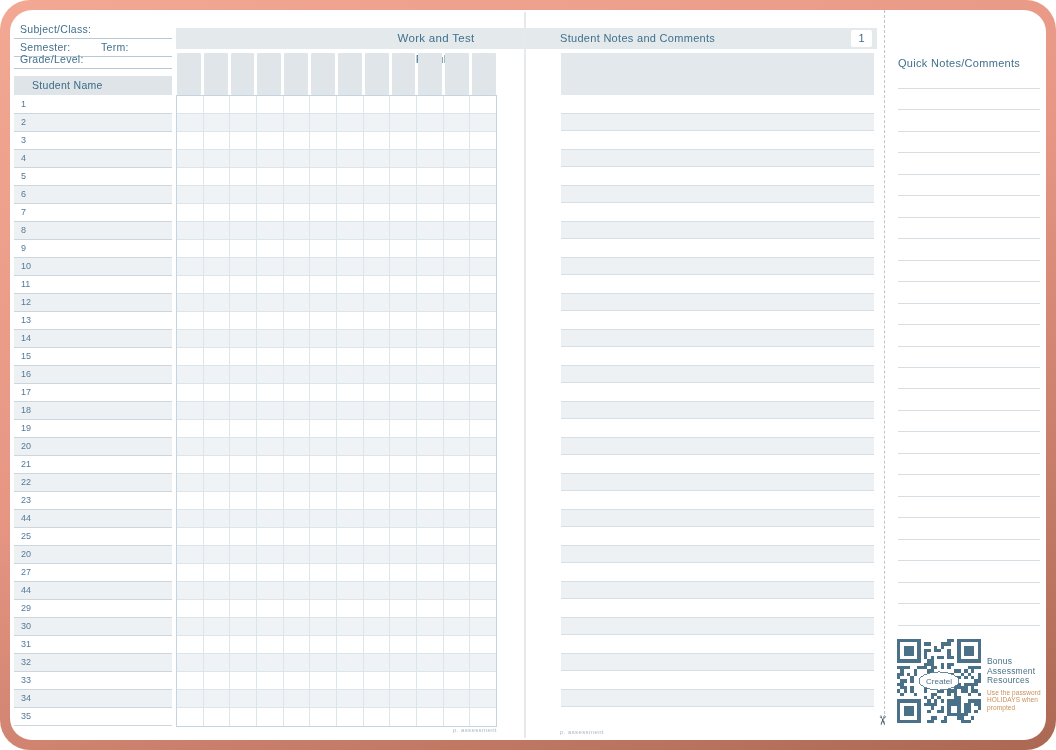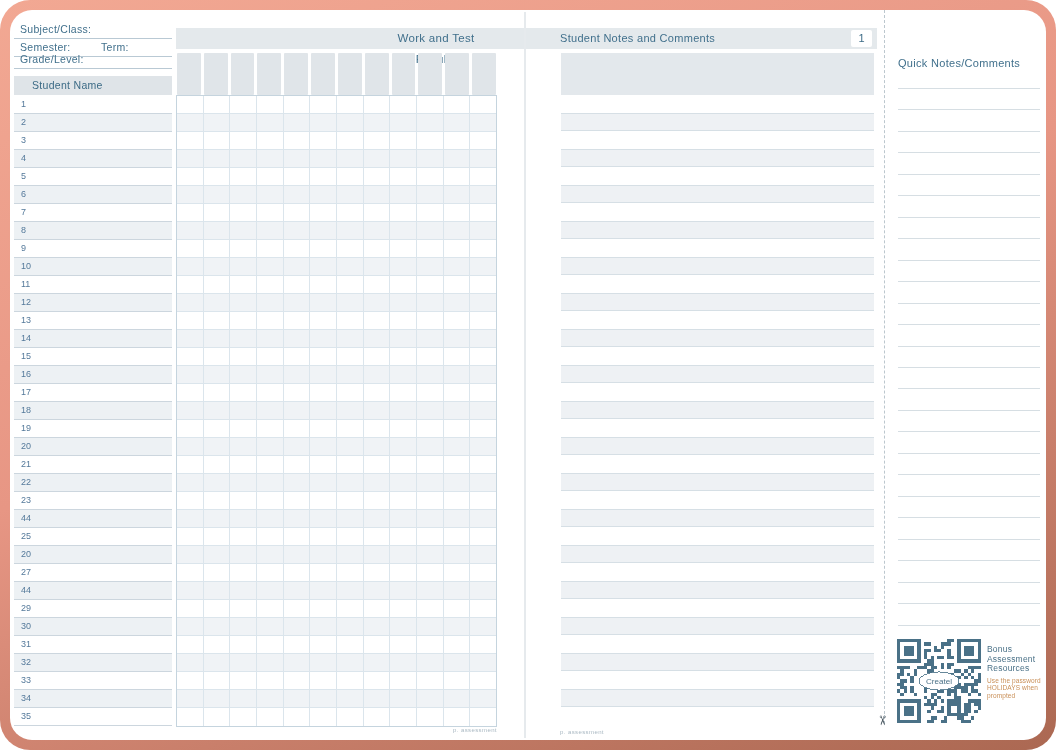--- a/index.html
+++ b/index.html
@@ -61,21 +61,21 @@
   .cutline{position:absolute;left:874px;top:0;height:714px;width:0;border-left:1px dashed #bcc7ce;}
   .scissors{position:absolute;left:867px;top:703px;font-size:13px;color:#44525c;
             transform:rotate(90deg);}
   .quick{position:absolute;left:886px;top:0;width:144px;height:730px;}
   .quick-title{position:absolute;left:2px;top:47px;font-size:11px;color:#41708c;letter-spacing:.3px;}
   .qline{position:absolute;left:2px;width:142px;height:1px;background:#d6dee3;}
 
   
   .qr-row{position:absolute;left:887px;top:629px;display:flex;align-items:flex-start;}
   .qr-svg{width:84px;height:84px;display:block;}
-  .qr-text{margin-left:6px;width:64px;padding-top:6px;}
+  .qr-text{margin-left:6px;width:64px;padding-top:6px;margin-top:12px;}
   .qr-head{font-size:8.5px;line-height:9.5px;color:#4a7187;letter-spacing:.2px;}
   .qr-note{font-size:6.5px;line-height:7.5px;color:#c98f57;margin-top:3px;letter-spacing:.1px;}
 
   
   .footer{position:absolute;font-size:6px;color:#a9b8c2;letter-spacing:.4px;width:70px;text-align:center;}
   .footer.left{left:430px;top:717px;}
   .footer.right{left:537px;top:719px;}
 </style>
 </head>
 <body>

